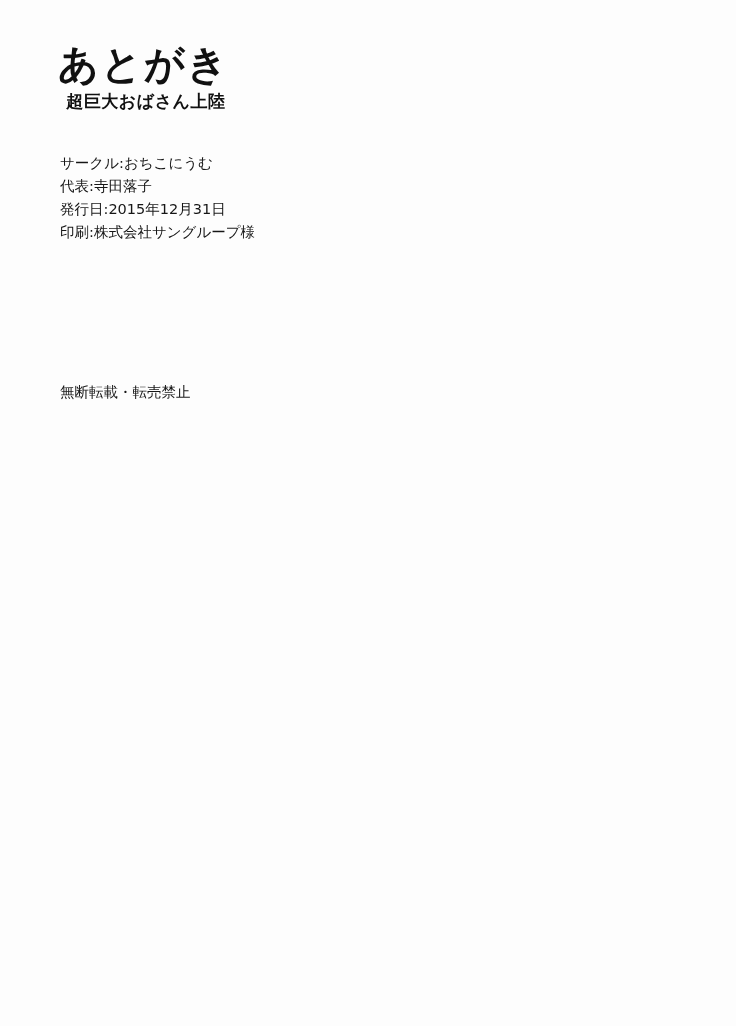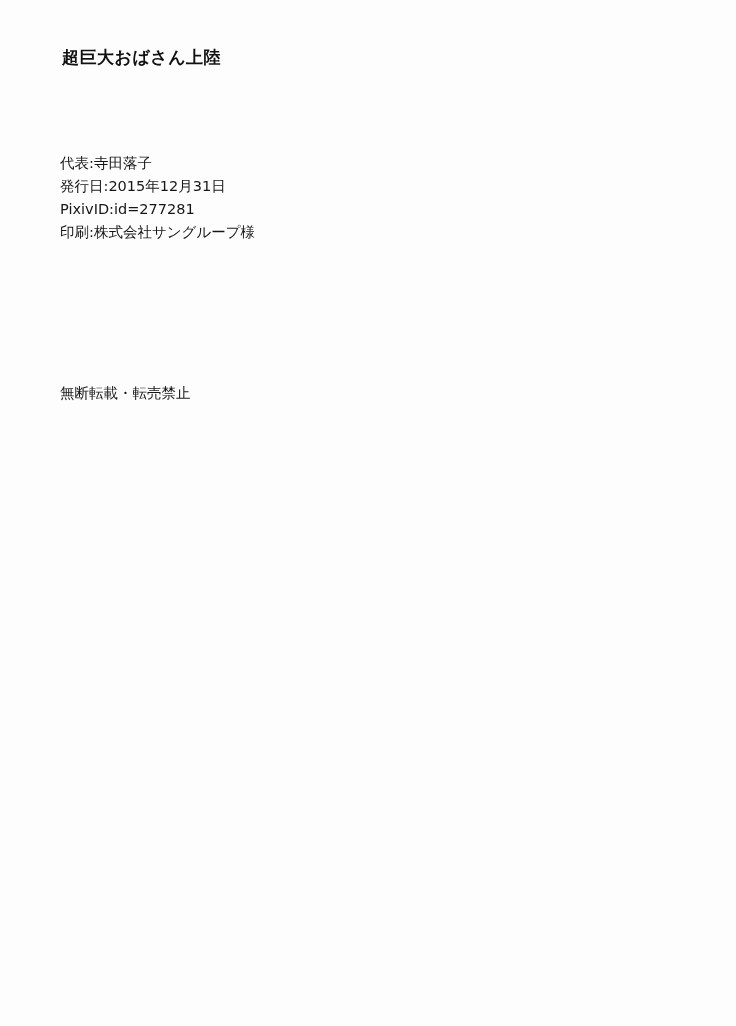--- a/index.html
+++ b/index.html
@@ -57,40 +57,41 @@
     line-height: 23px;
     color: #161616;
     white-space: nowrap;
   }
   .notice-block {
     position: absolute;
     left: 60px;
     top: 382px;
   }
   .notice-line {
-    font-family: Liberation Serif, serif;
+    font-family: Liberation Mono, monospace;
     font-size: 14.5px;
     line-height: 23px;
     color: #161616;
     white-space: nowrap;
   }
 </style>
 </head>
 <body>
 
 <div class="page">
 
   <div class="heading-block">
+    <h1 class="heading-main">あとがき</h1>
     <div class="heading-sub">超巨大おばさん上陸</div>
   </div>
 
   <div class="info-block">
+    <div class="info-line">サークル:おちこにうむ</div>
     <div class="info-line">代表:寺田落子</div>
     <div class="info-line">発行日:2015年12月31日</div>
-    <div class="info-line">PixivID:id=277281</div>
     <div class="info-line">印刷:株式会社サングループ様</div>
   </div>
 
   <div class="notice-block">
     <div class="notice-line">無断転載・転売禁止</div>
   </div>
 
 </div>
 
 </body></html>

